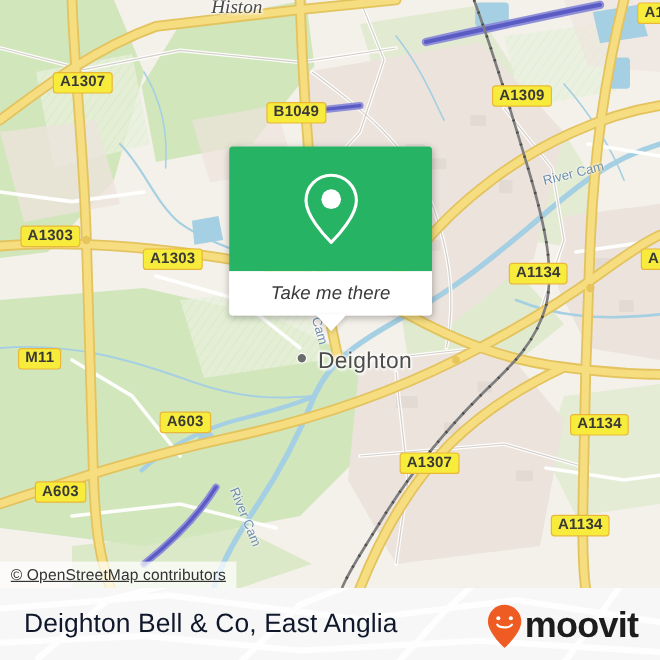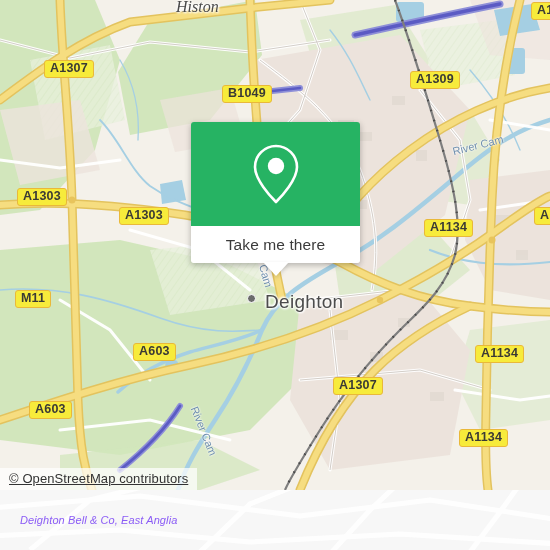--- a/index.html
+++ b/index.html
@@ -75,42 +75,42 @@
     display:flex;align-items:center;justify-content:center;
   }
   #card-bottom{
     background:#fff;
     height:37px;
     border-radius:0 0 3px 3px;
     display:flex;align-items:center;justify-content:center;
     position:relative;
   }
   #card-cta{
-    font-size:15.5px;color:#3b3b3b;letter-spacing:.1px;
+    font-size:15.5px;color:#3b3b3b;letter-spacing:.1px;font-style:italic;
   }
   #card-tail{
     position:absolute;left:50%;bottom:-13px;margin-left:-13px;
     width:0;height:0;
     border-left:13px solid transparent;
     border-right:13px solid transparent;
     border-top:14px solid #fff;
     filter:drop-shadow(0 2px 2px rgba(0,0,0,.16));
   }
 
   
   #footer{
     position:absolute;left:0;top:490px;width:550px;height:60px;
     background:#f7f7f7;
     display:flex;align-items:center;
     overflow:hidden;
   }
   #footer-bg{position:absolute;left:0;top:0;}
   #footer-title{
     position:relative;z-index:2;
-    margin-left:20px;font-size:11px;color:#8b5cf6;letter-spacing:.1px;font-style:italic;
+    margin-left:20px;font-size:22px;color:#0f172a;letter-spacing:.1px;
   }
   #brand{
     position:absolute;right:18px;top:50%;margin-top:-17px;
     display:flex;align-items:center;z-index:2;
   }
   #brand-word{
     font-size:30px;font-weight:bold;color:#1d1d1d;letter-spacing:-.6px;
     margin-left:1px;line-height:30px;
   }
 </style>
@@ -311,15 +311,24 @@
         <path d="M30 60 L90 10 L150 -5"></path>
         <path d="M200 62 L250 14 L300 -6"></path>
         <path d="M330 64 L370 20 L400 -8"></path>
         <path d="M470 62 L500 22 L520 -6"></path>
         <path d="M-10 46 L120 40 L250 52 L400 44 L560 54"></path>
       </g>
     </svg>
 
     <div id="footer-title">Deighton Bell &amp; Co, East Anglia</div>
 
+    <div id="brand">
+      <svg width="31" height="38" viewBox="0 0 31 38">
+        <path d="M15.5 1 C7.8 1 1.6 7.2 1.6 14.9 C1.6 24.6 15.5 37 15.5 37 C15.5 37 29.4 24.6 29.4 14.9 C29.4 7.2 23.2 1 15.5 1 Z" fill="#ef5c23"></path>
+        <circle cx="10.3" cy="12.2" r="1.7" fill="#ffffff"></circle>
+        <circle cx="20.7" cy="12.2" r="1.7" fill="#ffffff"></circle>
+        <path d="M9.4 17.6 C11.4 20.6 19.6 20.6 21.6 17.6" fill="none" stroke="#ffffff" stroke-width="1.8" stroke-linecap="round"></path>
+      </svg>
+      <span id="brand-word">moovit</span>
+    </div>
   </div>
 
 </div>
 
 </body></html>

